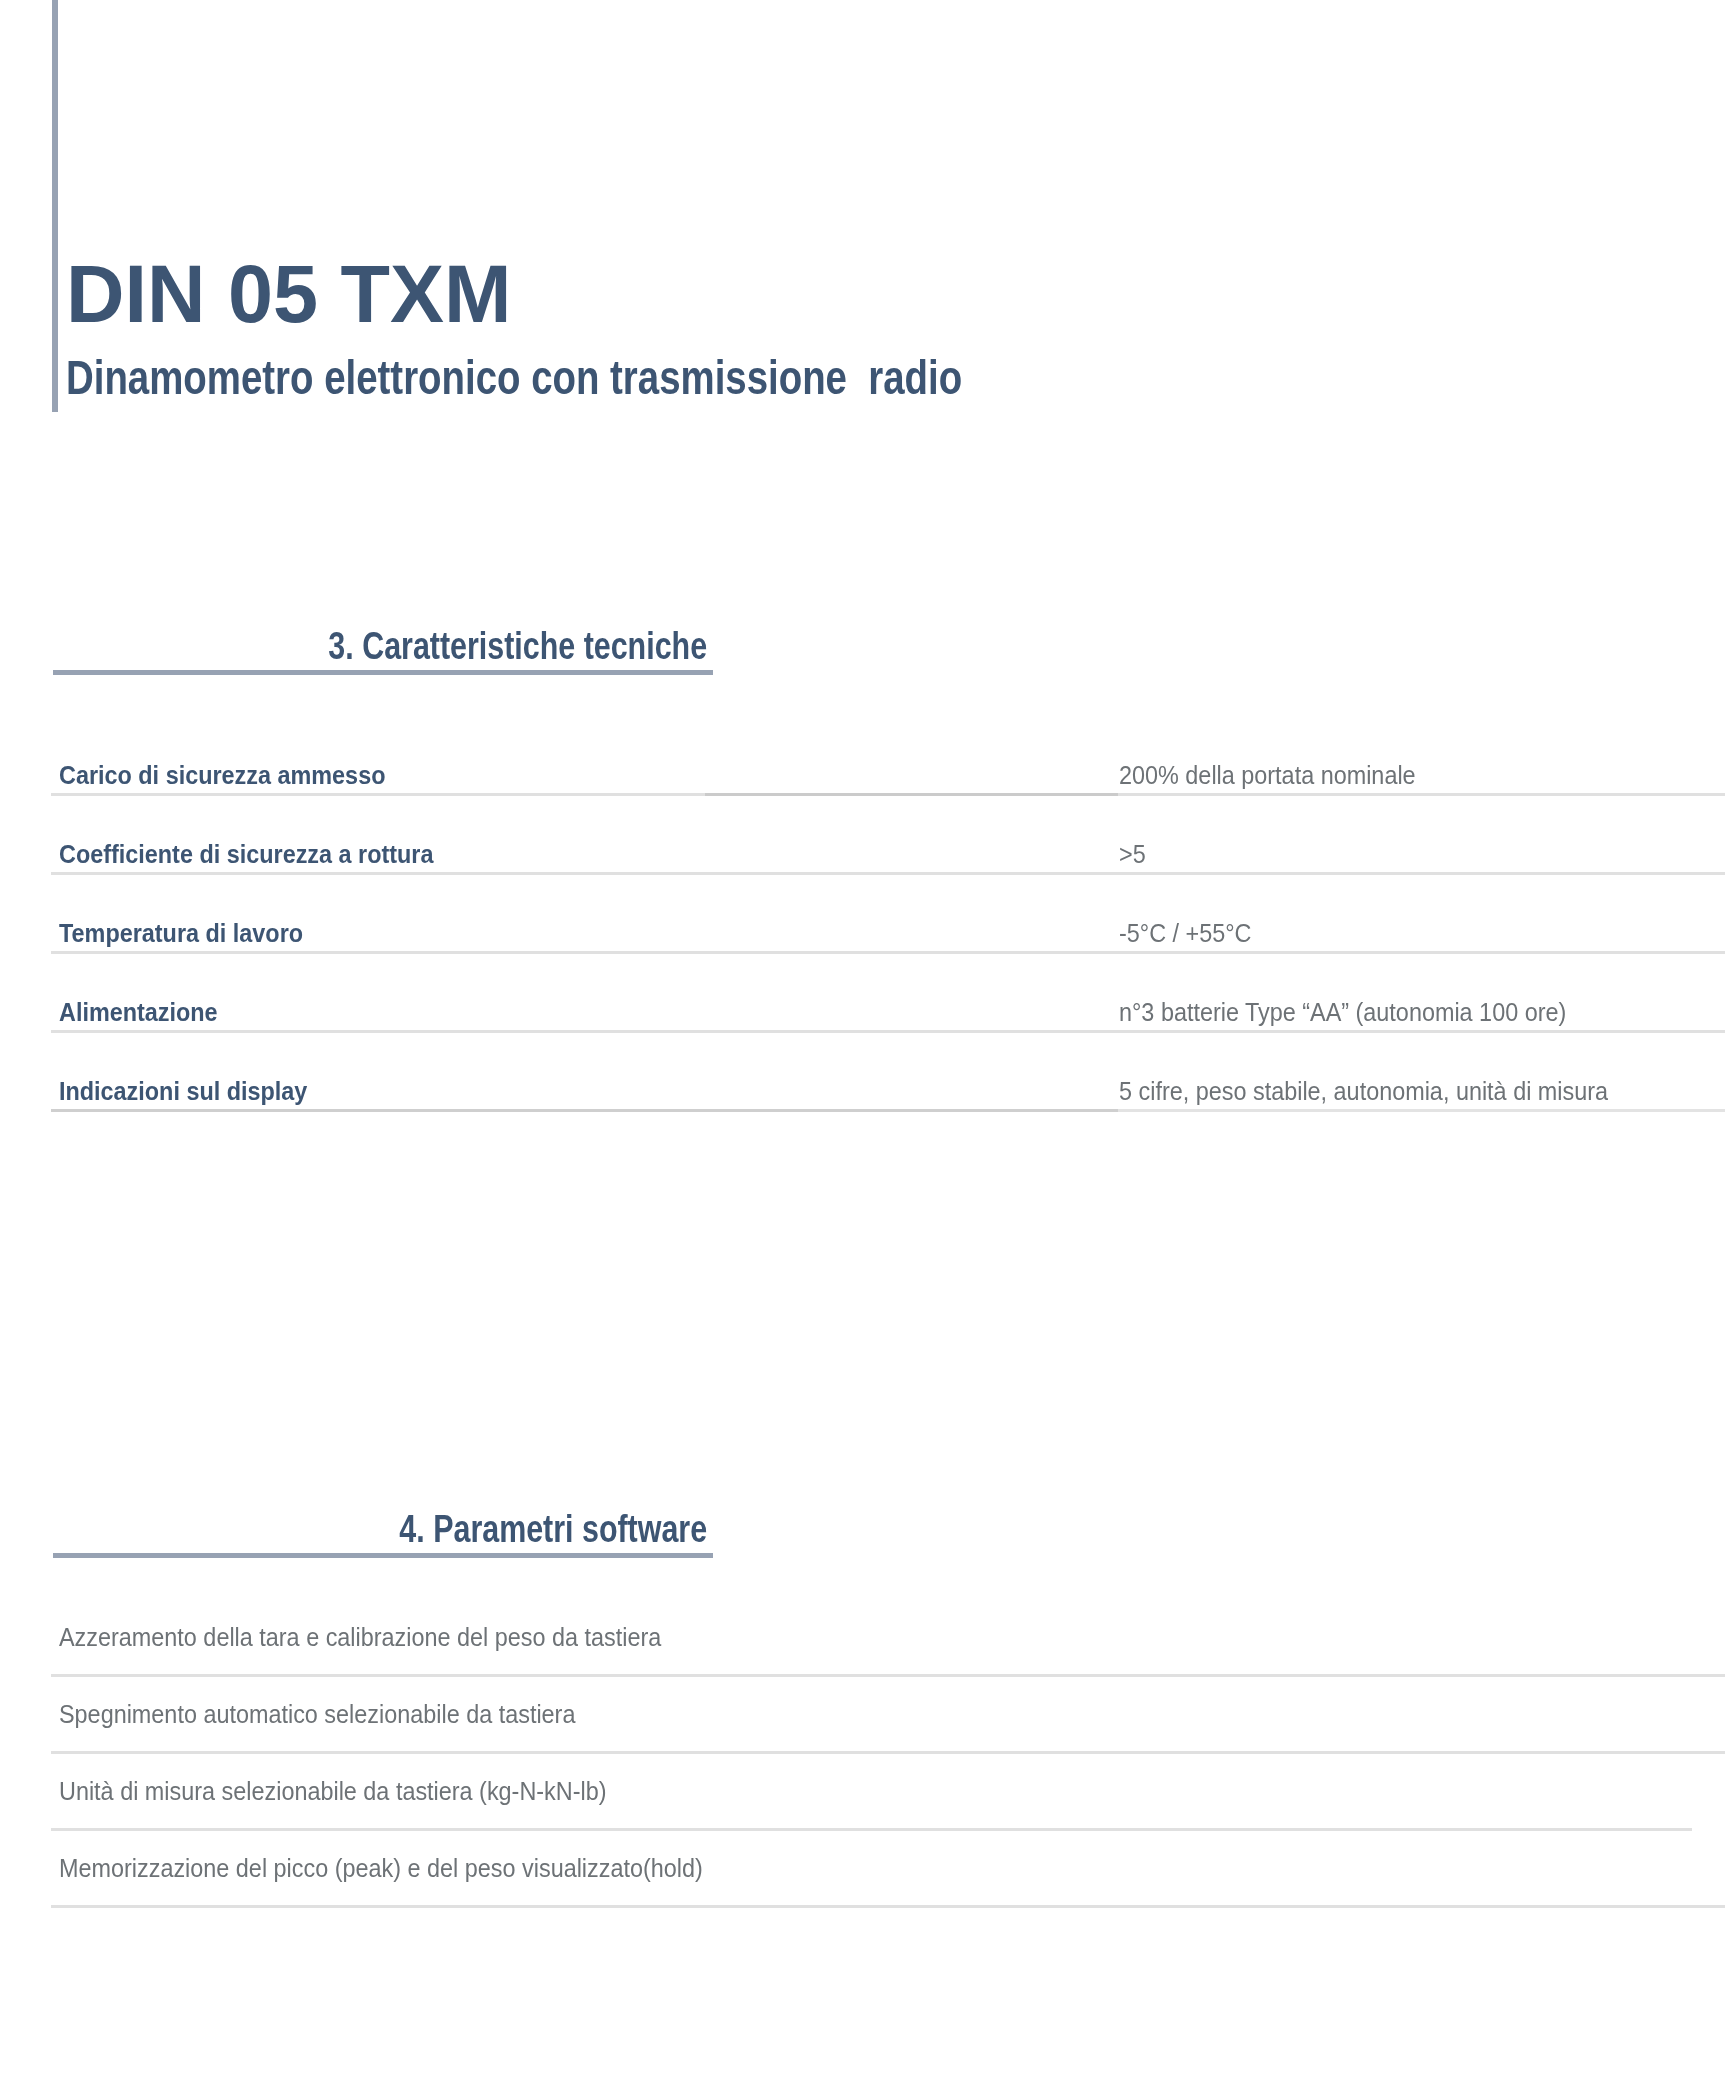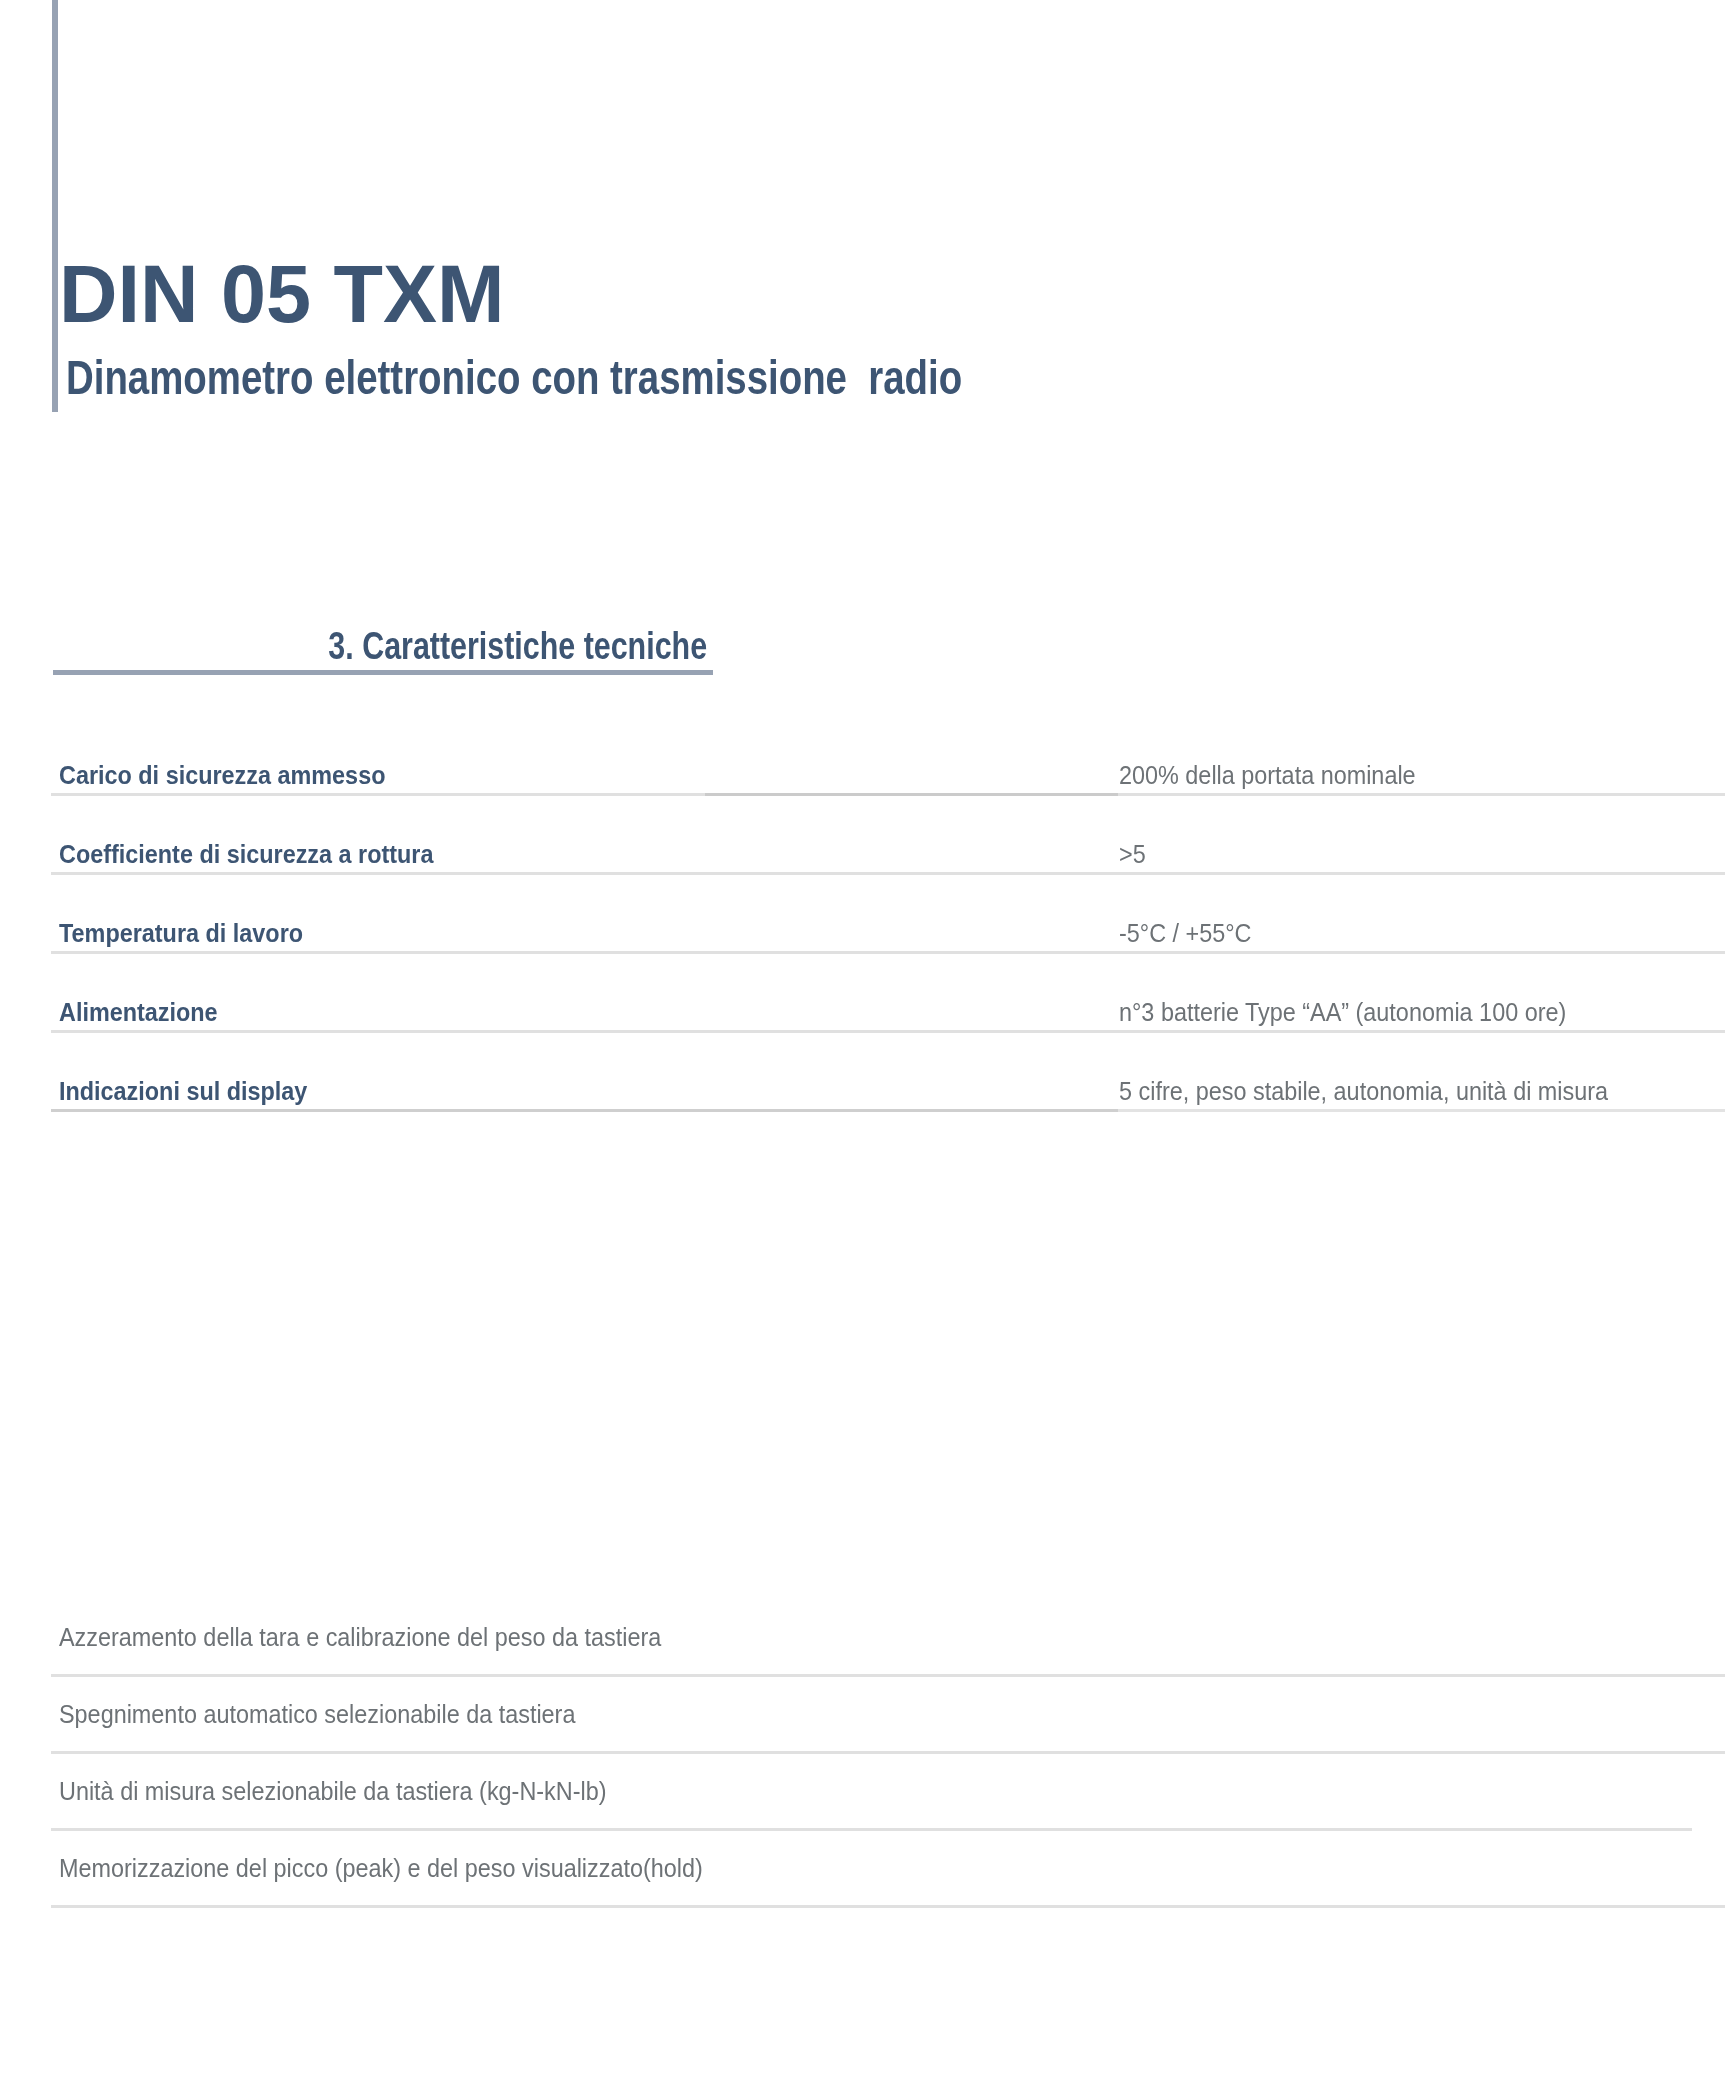--- a/index.html
+++ b/index.html
@@ -21,21 +21,21 @@
   .side-line {
     position: absolute;
     left: 52px; top: 0;
     width: 5.9px; height: 412px;
     background: var(--bar);
   }
 
   
   .page-title {
     position: absolute;
-    left: 59px; top: 254px;
+    left: 66px; top: 254px;
     font-size: 81px;
     font-weight: bold;
     line-height: 1;
     color: var(--accent);
     white-space: pre;
     letter-spacing: 0;
   }
   .page-subtitle {
     position: absolute;
     left: 66px; top: 354px;
@@ -194,20 +194,24 @@
     <div class="row-sep"></div>
   </div>
 
   <div class="spec-row">
     <span class="spec-label">Indicazioni sul display</span>
     <span class="spec-value">5 cifre, peso stabile, autonomia, unità di misura</span>
     <div class="row-sep sep-left-dark"></div>
   </div>
 </div>
 
+  <div class="section-head software">
+    <div class="section-title">4. Parametri software</div>
+    <div class="section-bar"></div>
+  </div>
 
   <div class="feature-list">
   <div class="feature-item">
     <span class="feature-text">Azzeramento della tara e calibrazione del peso da tastiera</span>
     <div class="feature-sep"></div>
   </div>
 
 
   <div class="feature-item">
     <span class="feature-text">Spegnimento automatico selezionabile da tastiera</span>

